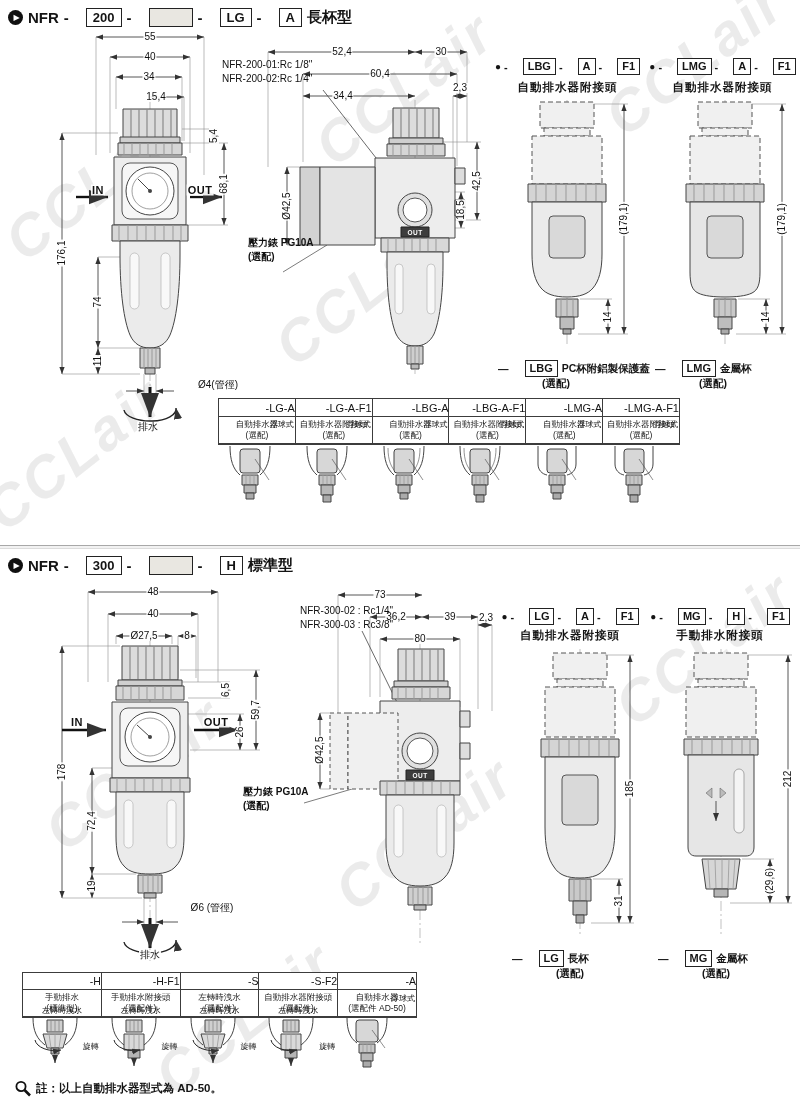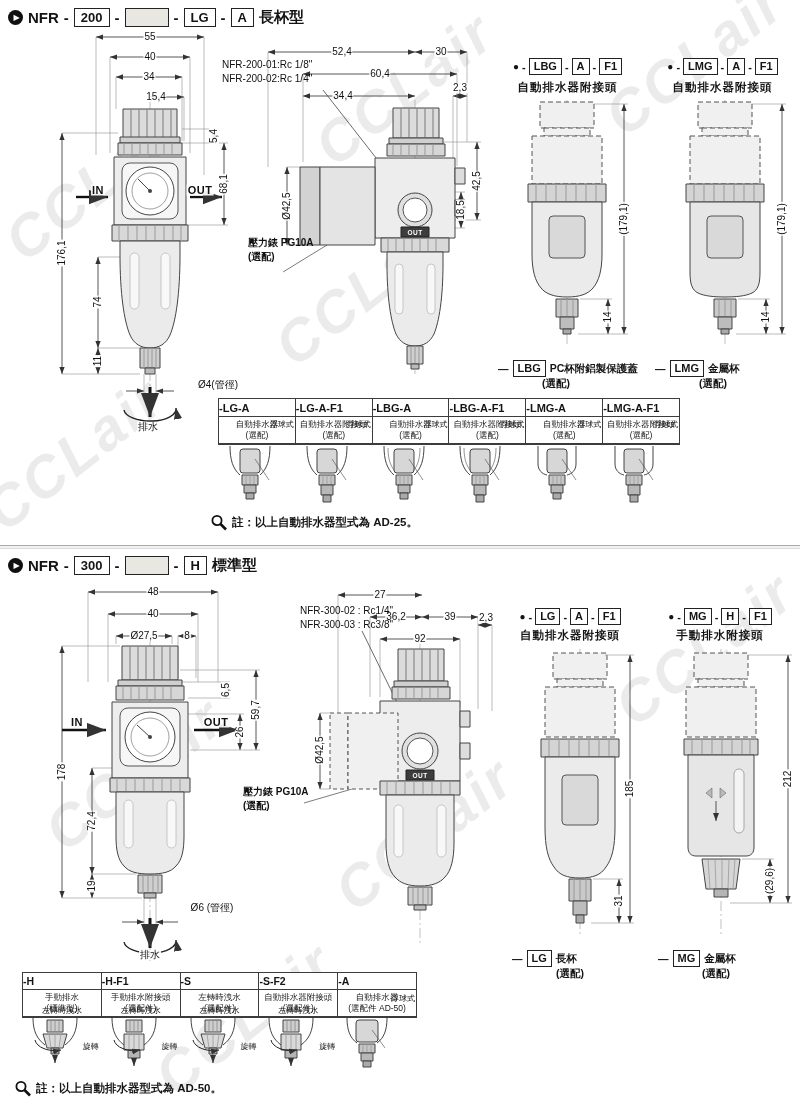--- a/index.html
+++ b/index.html
@@ -11,34 +11,34 @@
   .dim{position:absolute;z-index:3;transform:translate(-50%,-50%);font-size:10px;line-height:1;
        background:rgba(255,255,255,.93);padding:0 1px;white-space:nowrap;color:#111;}
   .dim.v{transform:translate(-50%,-50%) rotate(-90deg);}
   .dim.b{font-weight:bold;font-size:11px;letter-spacing:.5px;}
   .anno{position:absolute;z-index:3;font-size:10px;line-height:1.4;white-space:nowrap;color:#111;}
   .sec-header{position:absolute;z-index:4;display:flex;align-items:center;gap:5px;
               font-size:15px;font-weight:bold;}
   .play{width:15px;height:15px;border-radius:50%;background:#101010;color:#fff;display:inline-flex;
         align-items:center;justify-content:center;font-size:8px;padding-left:2px;box-sizing:border-box;}
   .code-box{display:inline-block;border:1.5px solid #222;background:#fff;font-weight:bold;
-            font-size:13px;height:17px;line-height:17px;padding:0 6px;vertical-align:middle;}
+            font-size:13px;height:17px;line-height:17px;padding:0 6px;vertical-align:middle;margin-left:12px;}
   .code-box.blank{width:30px;background:#e9e7e1;}
   .code-box.sm{font-size:11px;height:15px;line-height:15px;padding:0 4px;border-width:1.2px;}
   .sep{font-weight:bold;}
   .var-header{position:absolute;z-index:3;display:flex;align-items:center;justify-content:center;
               gap:3px;font-size:11px;font-weight:bold;}
   .var-title{position:absolute;z-index:3;font-size:11.5px;font-weight:bold;text-align:center;letter-spacing:1px;}
   .var-caption{position:absolute;z-index:3;font-size:10.5px;font-weight:bold;}
   .var-caption .row{display:flex;align-items:center;gap:4px;}
   .var-caption .row2{padding-left:44px;font-weight:bold;}
   .spec-table{position:absolute;z-index:3;display:flex;border:1.3px solid #3c3c3c;background:#fff;}
   .sp-col{border-right:1.1px solid #3c3c3c;display:flex;flex-direction:column;}
   .sp-col:last-child{border-right:none;}
-  .sp-code{border-bottom:1.1px solid #3c3c3c;text-align:left;font-weight:bold;font-size:11px;padding:3px 0 2px;}
+  .sp-code{border-bottom:1.1px solid #3c3c3c;text-align:right;font-weight:normal;font-size:11px;padding:3px 0 2px;}
   .sp-desc{border-bottom:1.1px solid #3c3c3c;text-align:center;font-size:8.5px;line-height:1.3;padding:2px 1px;}
   .sp-fig{position:relative;flex:1;}
   .sp-tag{position:absolute;font-size:8px;white-space:nowrap;color:#111;}
   .note{position:absolute;z-index:3;display:flex;align-items:center;gap:5px;font-size:11.5px;font-weight:bold;}
   .divider{position:absolute;left:0;width:800px;z-index:2;border-top:1.5px solid #a8a8a8;border-bottom:1px solid #dcdcdc;height:2px;background:#f2f2f2;}
   .outtag{position:absolute;z-index:4;transform:translate(-50%,-50%);font-size:6.5px;font-weight:bold;color:#fff;letter-spacing:.5px;}
   svg line,svg path,svg rect,svg circle{vector-effect:non-scaling-stroke;}
 </style>
 </head>
 <body>
@@ -402,27 +402,20 @@
           <path d="M21,29 v10 M25,29 v10 M29,29 v10" stroke="#999" stroke-width=".8" fill="none"></path>
           <rect x="19" y="39" width="12" height="10" fill="#b8b8b8" stroke="#444"></rect>
           <rect x="21" y="49" width="8" height="7" fill="#aaa" stroke="#444"></rect>
           <line x1="30" y1="13" x2="44" y2="34" stroke="#444" stroke-width=".6"></line>
         </svg>
         <span class="sp-tag" style="right:1px;bottom:14px">浮球式</span>
       </div>
     </div>
   </div>
 
-  <div class="note" style="left:210px;top:514px">
-    <svg width="17" height="17" viewBox="0 0 17 17">
-      <circle cx="7" cy="6.5" r="4.6" fill="none" stroke="#111" stroke-width="1.8"></circle>
-      <line x1="10.5" y1="10" x2="16" y2="15.5" stroke="#111" stroke-width="2.6"></line>
-    </svg>
-    <span>註：以上自動排水器型式為 AD-25。</span>
-  </div>
 
   <div class="divider" style="top:545px"></div>
 
   <div class="sec-header" style="left:8px;top:556px">
     <span class="play">▶</span>
     <span>NFR</span>
     <span class="sep">-</span>
     <span class="code-box">300</span>
     <span class="sep">-</span>
     <span class="code-box blank"></span>
@@ -546,24 +539,24 @@
     <rect x="124" y="185" width="28" height="10" fill="#3d3d3d" stroke="#222"></rect>
     <rect x="98" y="196" width="80" height="14" fill="#d8d8d8" stroke="#444"></rect>
     <path d="M105,196 v14 M114,196 v14 M123,196 v14 M132,196 v14 M141,196 v14 M150,196 v14 M159,196 v14 M168,196 v14" stroke="#999" fill="none"></path>
     <path d="M104,210 h68 v48 c0,16 -3,28 -9,34 c-5,6 -13,9 -25,9 c-12,0 -20,-3 -25,-9 c-6,-6 -9,-18 -9,-34 z" fill="#ebebeb" stroke="#444"></path>
     <rect x="112" y="220" width="9" height="52" rx="4.5" fill="#f8f8f8" stroke="#aaa" stroke-width=".6"></rect>
     <rect x="155" y="220" width="9" height="52" rx="4.5" fill="#f8f8f8" stroke="#aaa" stroke-width=".6"></rect>
     <rect x="126" y="302" width="24" height="18" fill="#cfcfcf" stroke="#444"></rect>
     <path d="M131,302 v18 M136,302 v18 M141,302 v18 M146,302 v18" stroke="#999" fill="none"></path>
     <rect x="132" y="320" width="12" height="5" fill="#bbb" stroke="#444"></rect>
   </svg>
-  <span class="dim" style="left:380px;top:595px">27</span>
+  <span class="dim" style="left:380px;top:595px">73</span>
   <span class="dim" style="left:396px;top:617px">36,2</span>
   <span class="dim" style="left:450px;top:617px">39</span>
-  <span class="dim" style="left:420px;top:639px">92</span>
+  <span class="dim" style="left:420px;top:639px">80</span>
   <span class="dim" style="left:486px;top:618px">2,3</span>
   <span class="dim v" style="left:320px;top:750px">Ø42,5</span>
   <span class="outtag" style="left:420px;top:775px">OUT</span>
   <div class="anno" style="left:300px;top:604px">
     <div>NFR-300-02 : Rc1/4"</div>
     <div>NFR-300-03 : Rc3/8"</div>
   </div>
   <div class="anno" style="left:243px;top:785px;font-weight:bold">
     <div>壓力錶 PG10A</div>
     <div>(選配)</div>

